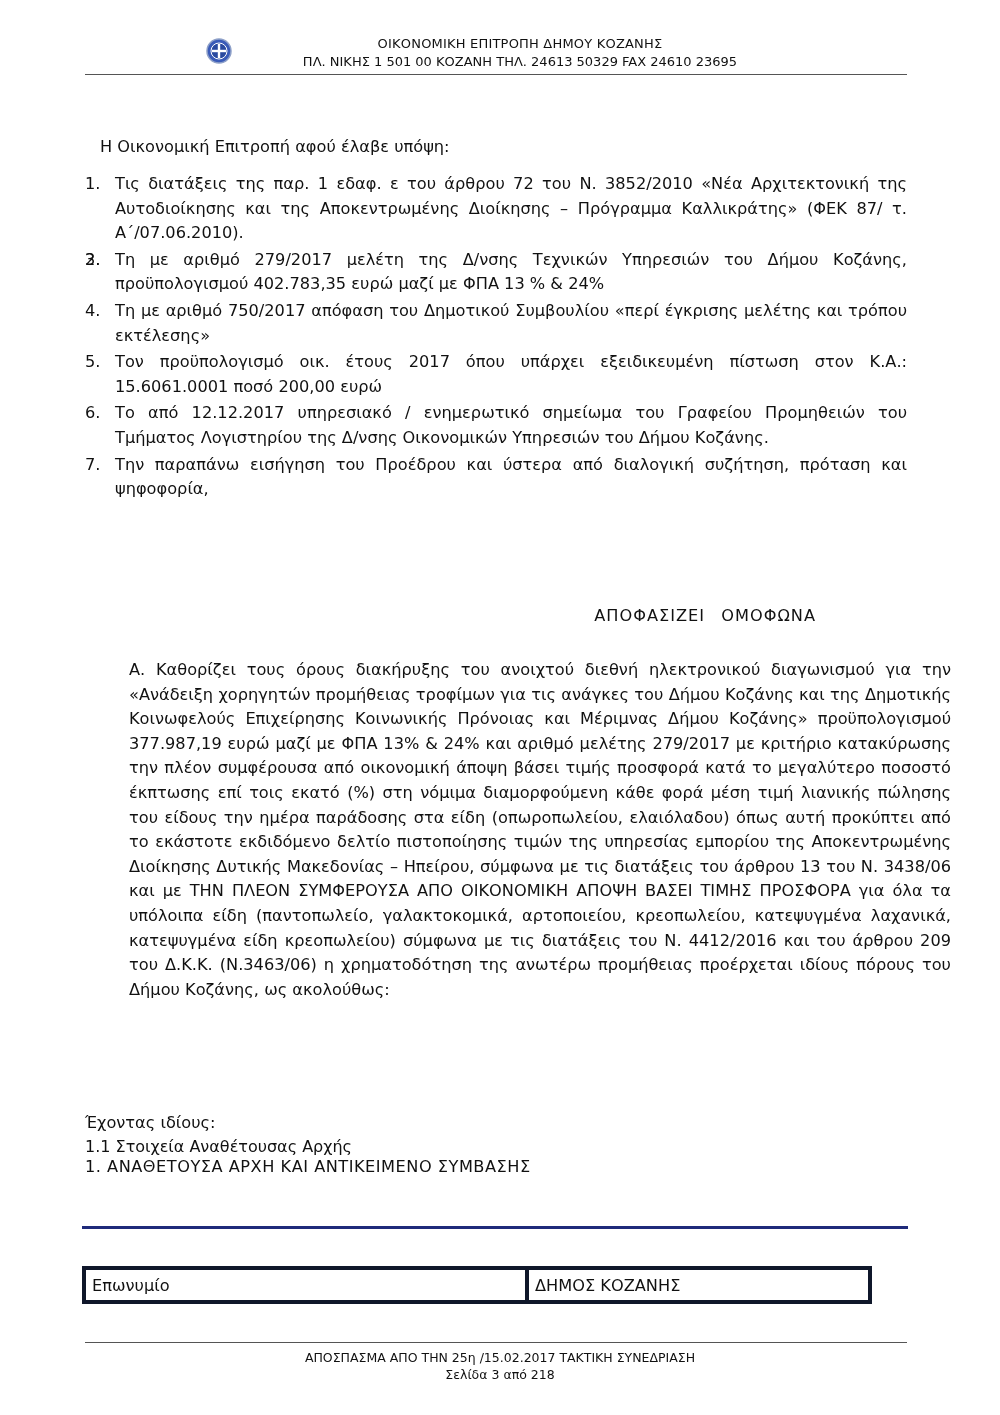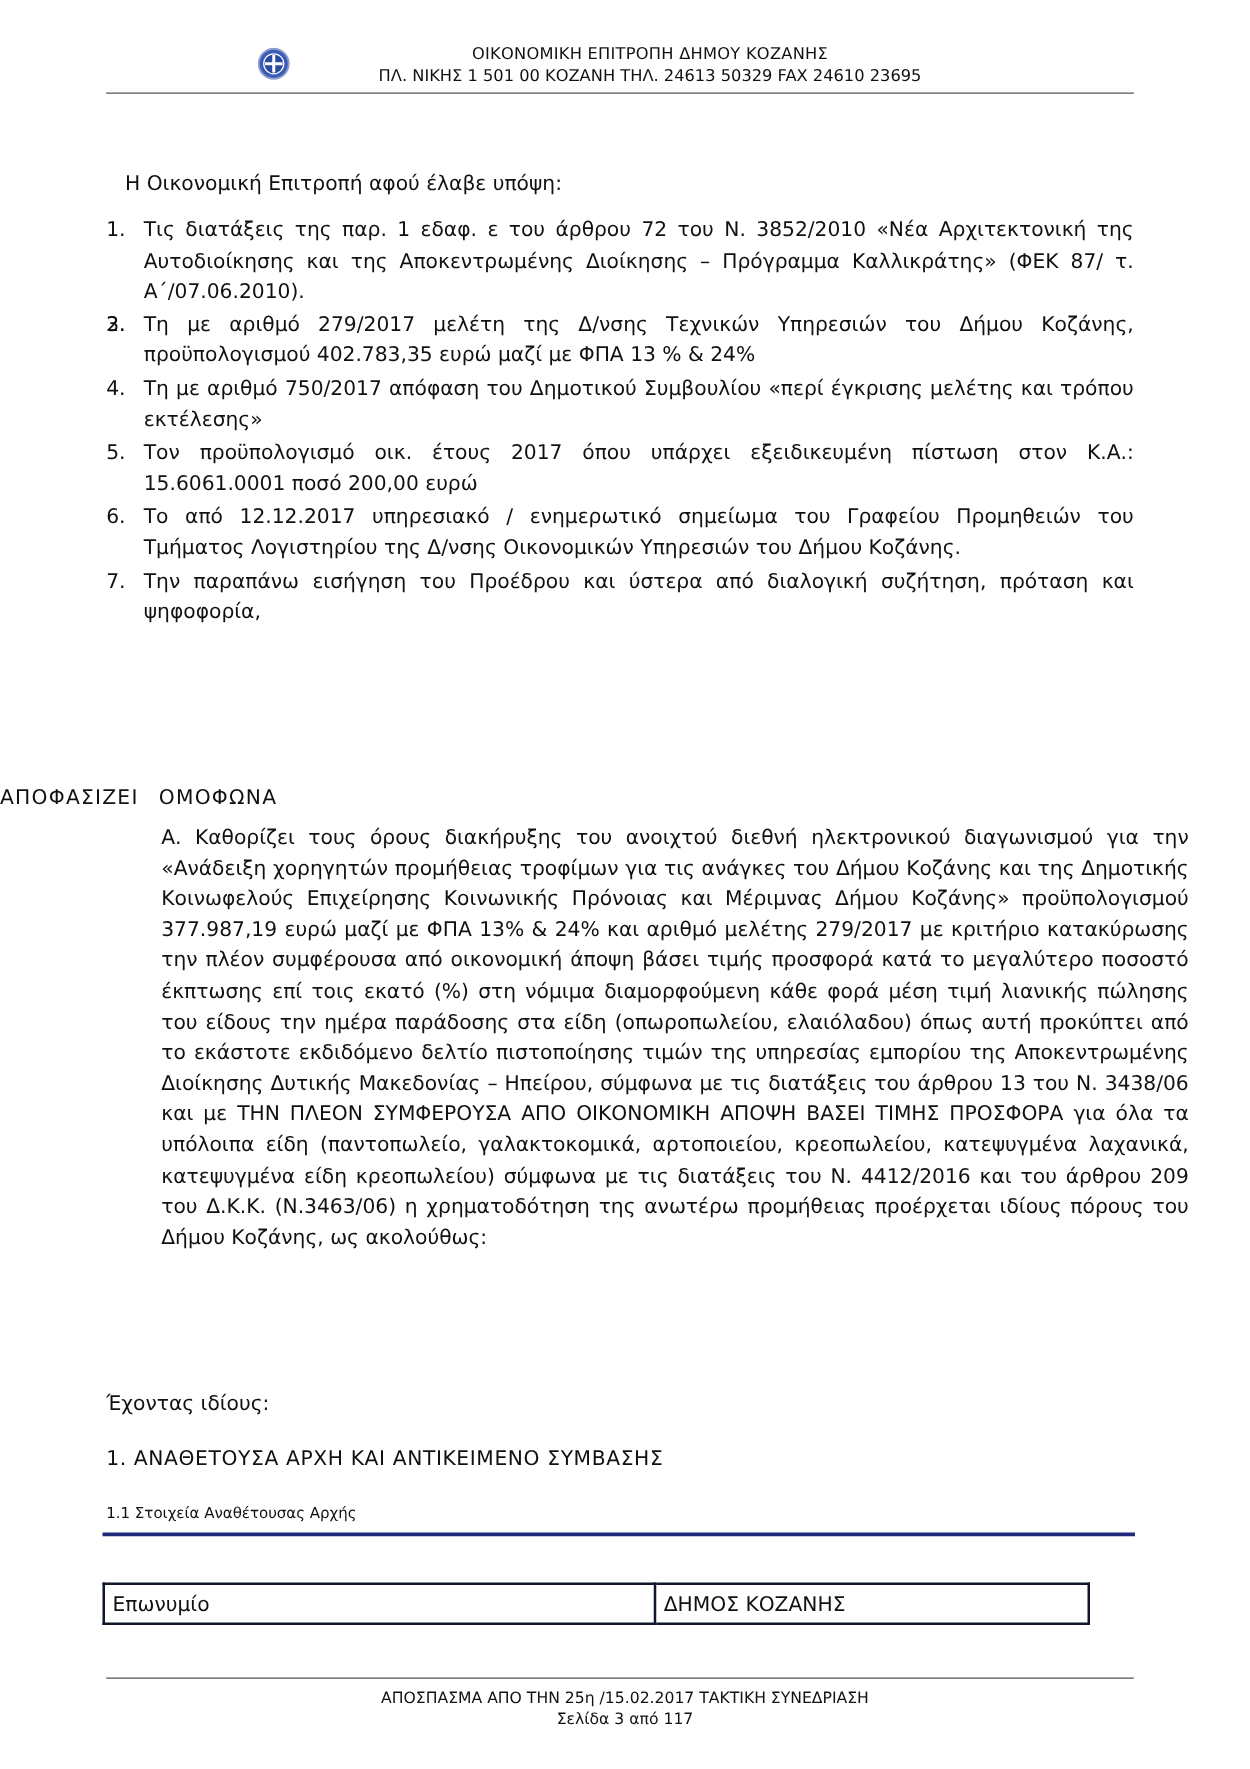--- a/index.html
+++ b/index.html
@@ -12,30 +12,30 @@
   .hdr-line2 { position: absolute; left: 240px; width: 560px; top: 54px; text-align: center;
                font-size: 13px; }
   .hdr-rule { position: absolute; left: 85px; top: 74px; width: 822px; height: 1px; background: #555; }
 
   .body-text { position: absolute; left: 85px; width: 822px; font-size: 16.2px; line-height: 24.6px; margin-left: 44px; }
   .intro { position: absolute; left: 100px; top: 137px; font-size: 16.2px; }
   ol.items { position: absolute; left: 85px; top: 172px; width: 822px; margin: 0; padding: 0; list-style: none;
              font-size: 16.2px; line-height: 24.6px; }
   ol.items li { position: relative; padding-left: 30px; text-align: justify; margin-bottom: 2px; }
   ol.items li .num { position: absolute; left: 0; top: 0; }
-  .decision-title { position: absolute; left: 0; width: 816px; top: 628px; text-align: left;
+  .decision-title { position: absolute; left: 0; width: 816px; top: 606px; text-align: right;
                     font-size: 16.2px; letter-spacing: 1px; word-spacing: 10px; }
   .para-a { top: 658px; text-align: justify; }
   .considering { position: absolute; left: 85px; top: 1113px; font-size: 16.2px; }
   .sec1 { position: absolute; left: 85px; top: 1157px; font-size: 16.2px; letter-spacing: 0.5px; }
-  .sec11 { position: absolute; left: 85px; top: 1203px; font-size: 12px; }
+  .sec11 { position: absolute; left: 85px; top: 1137px; font-size: 16px; }
   .sec-rule { position: absolute; left: 82px; top: 1226px; width: 826px; height: 3px; background: #1f2a7a; }
   table.info { position: absolute; left: 82px; top: 1266px; width: 790px; border-collapse: collapse;
                font-size: 16.2px; }
-  table.info td { border: 2px solid #0f172a; height: 30px; padding: 0 6px; vertical-align: middle; }
+  table.info td { border: 4px solid #0f172a; height: 30px; padding: 0 6px; vertical-align: middle; }
   table.info td.k { width: 427px; }
   .ftr-rule { position: absolute; left: 85px; top: 1342px; width: 822px; height: 1px; background: #555; }
   .ftr1 { position: absolute; left: 0; width: 1000px; top: 1350px; text-align: center; font-size: 12.5px; }
   .ftr2 { position: absolute; left: 0; width: 1000px; top: 1367px; text-align: center; font-size: 12.5px; }
 </style>
 </head>
 <body>
 
 <div class="header">
   <svg class="emblem" viewBox="0 0 26 26">
@@ -74,13 +74,13 @@
   <tbody>
       <tr>
     <td class="k">Επωνυμίο</td>
     <td>ΔΗΜΟΣ ΚΟΖΑΝΗΣ</td>
   </tr>
 </tbody>
   </table>
 
 <div class="ftr-rule"></div>
 <div class="ftr1">ΑΠΟΣΠΑΣΜΑ ΑΠΟ ΤΗΝ 25η /15.02.2017  ΤΑΚΤΙΚΗ  ΣΥΝΕΔΡΙΑΣΗ</div>
-<div class="ftr2">Σελίδα 3 από 117</div>
+<div class="ftr2">Σελίδα 3 από 218</div>
 
 </body></html>

